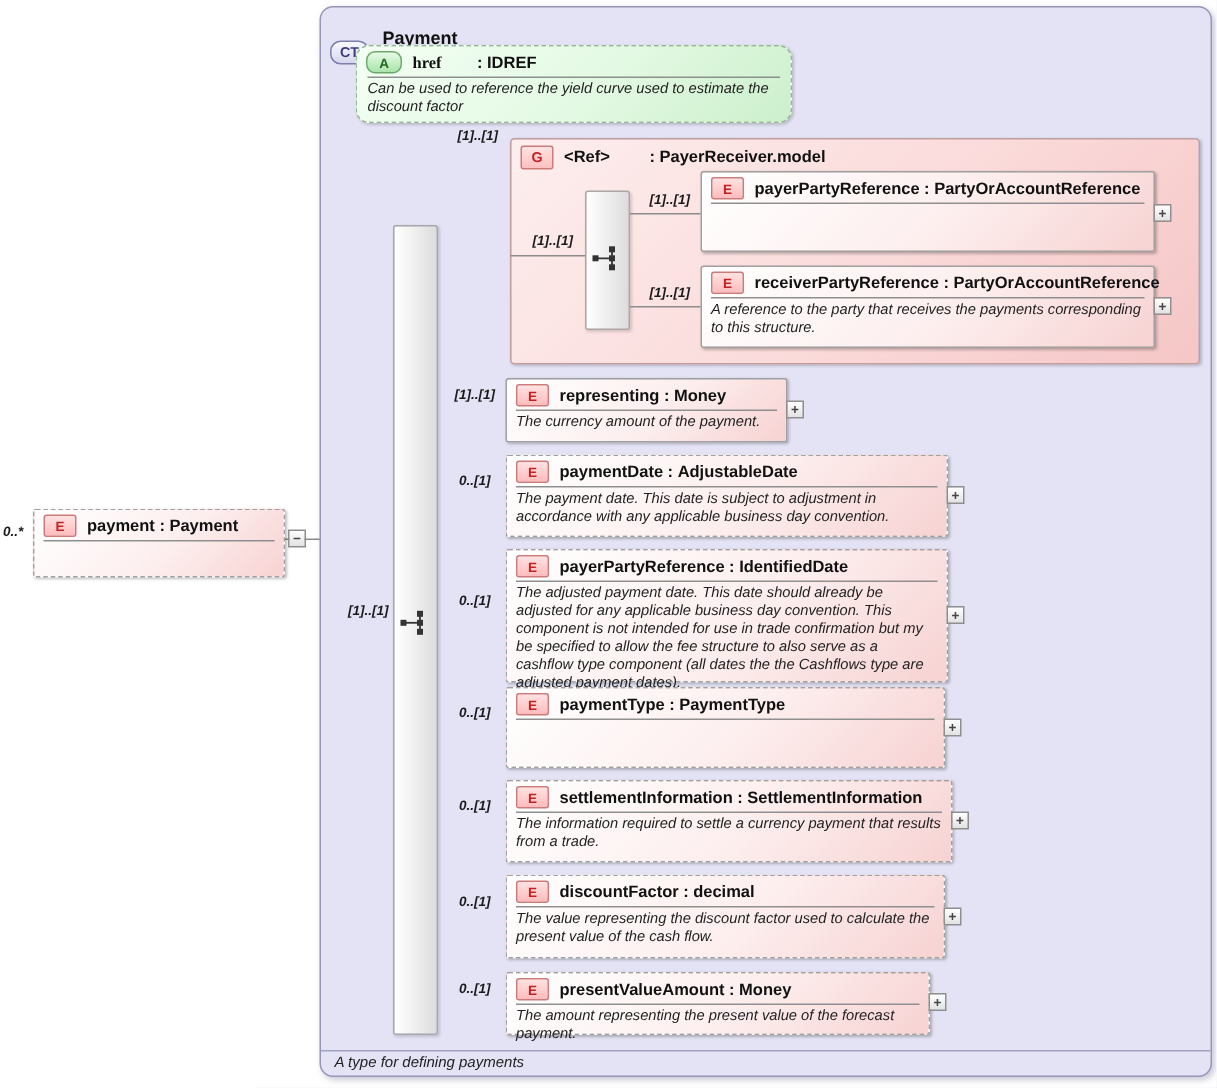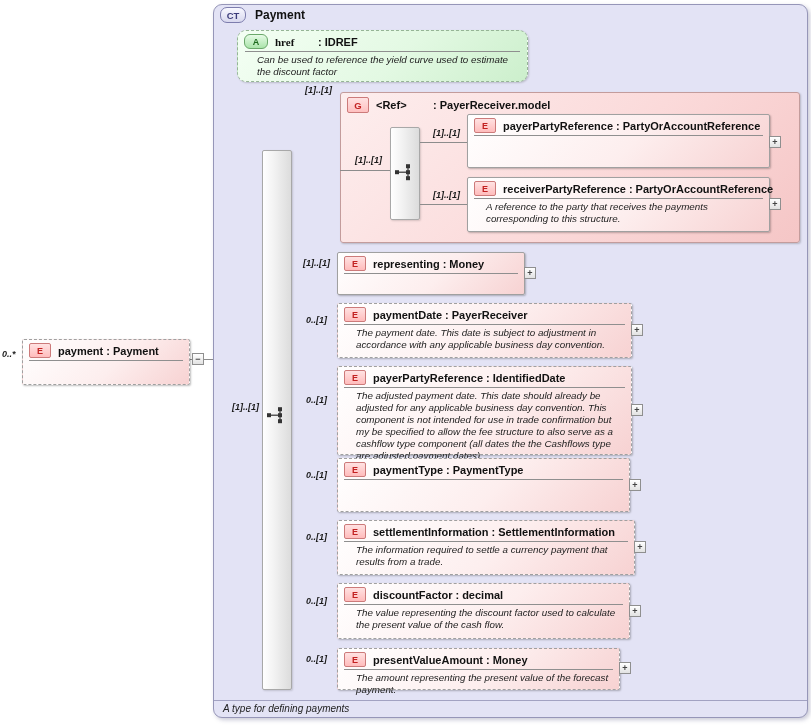--- a/index.html
+++ b/index.html
@@ -15,21 +15,21 @@
   
   .ctbox {
     position:absolute; left:213px; top:4px; width:595px; height:714px;
     background:#e3e3f5; border:1px solid #9696b8; border-radius:9px;
     box-shadow:2px 2px 4px rgba(100,100,140,0.35); box-sizing:border-box;
   }
   .ct-header { position:absolute; left:220px; top:7px; display:flex; align-items:center; gap:9px; }
   .ct-badge {
     width:24px; height:14px; display:flex; align-items:center; justify-content:center;
     background:linear-gradient(#f8f8ff,#d8d8ee); border:1px solid #7d7dad; border-radius:7px;
-    font:bold 9.5px "Liberation Sans", sans-serif; color:#3c3c7a;
+    font:bold 9.5px "Liberation Sans", sans-serif; color:#3c3c7a;margin-top:20px;
   }
   .ct-title { font:bold 12px "Liberation Sans", sans-serif; color:#111; }
   .ct-footer-line { position:absolute; left:214px; top:700px; width:593px; height:1px; background:#a2a2c2; }
   .ct-footer { position:absolute; left:223px; top:703px; font:italic 10px "Liberation Sans", sans-serif; color:#222; }
   
   .seqbar {
     position:absolute; background:linear-gradient(to right,#ffffff 0%,#f2f2f2 40%,#dcdcdc 100%);
     border:1px solid #a8a8a8; border-radius:2px; box-sizing:border-box;
     box-shadow:1px 1px 2px rgba(0,0,0,0.15);
   }
@@ -45,21 +45,21 @@
   .etitle { display:flex; align-items:center; padding:3px 6px 0 6px; white-space:nowrap; }
   .ename,.etype { font:bold 11px "Liberation Sans", sans-serif; color:#111; }
   .colon { font:bold 11px "Liberation Sans", sans-serif; color:#111; margin:0 3px; }
   .ebadge {
     width:20px; height:13px; margin-right:7px; flex:0 0 auto;
     display:flex; align-items:center; justify-content:center;
     background:linear-gradient(#ffe2e2,#ffbcbc); border:1px solid #cc7a7a; border-radius:2px;
     font:bold 9px "Liberation Sans", sans-serif; color:#c22222;
   }
   .esep { height:1px; background:#8f8f8f; margin:2px 6px 1px 6px; }
-  .edesc { font:italic 9.8px/12.1px "Liberation Sans", sans-serif; color:#222; padding:1px 6px 0 6px;margin-left:12px; }
+  .edesc { font:italic 9.8px/12.1px "Liberation Sans", sans-serif; color:#222; padding:1px 6px 0 6px; }
   
   .abox {
     position:absolute; left:237px; top:30px; width:291px; height:52px; box-sizing:border-box;
     background:linear-gradient(135deg,#f4fff4 0%,#e3f9e3 55%,#ccefcc 100%);
     border:1px dashed #96b496; border-radius:9px;
     box-shadow:1px 1px 2px rgba(0,0,0,0.18);
   }
   .abadge {
     width:22px; height:13px; margin-right:7px; flex:0 0 auto;
     display:flex; align-items:center; justify-content:center;
@@ -202,30 +202,31 @@
 
   <div class="card" style="left:303px;top:258px;">[1]..[1]</div>
   <div class="ebox" style="left:337px;top:252px;width:188px;height:43px;">
     <div class="etitle">
       <span class="ebadge">E</span>
       <span class="ename">representing</span>
       <span class="colon">:</span>
       <span class="etype">Money</span>
     </div>
     <div class="esep"></div>
+    <div class="edesc">The currency amount of the payment.</div>
   </div>
   <div class="pmbtn" style="left:524px;top:267px;">+</div>
 
   <div class="card" style="left:306px;top:315px;">0..[1]</div>
   <div class="ebox dashed" style="left:337px;top:303px;width:295px;height:55px;">
     <div class="etitle">
       <span class="ebadge">E</span>
       <span class="ename">paymentDate</span>
       <span class="colon">:</span>
-      <span class="etype">PayerReceiver</span>
+      <span class="etype">AdjustableDate</span>
     </div>
     <div class="esep"></div>
     <div class="edesc">The payment date. This date is subject to adjustment in accordance with any applicable business day convention.</div>
   </div>
   <div class="pmbtn" style="left:631px;top:324px;">+</div>
 
   <div class="card" style="left:306px;top:395px;">0..[1]</div>
   <div class="ebox dashed" style="left:337px;top:366px;width:295px;height:89px;">
     <div class="etitle">
       <span class="ebadge">E</span>

